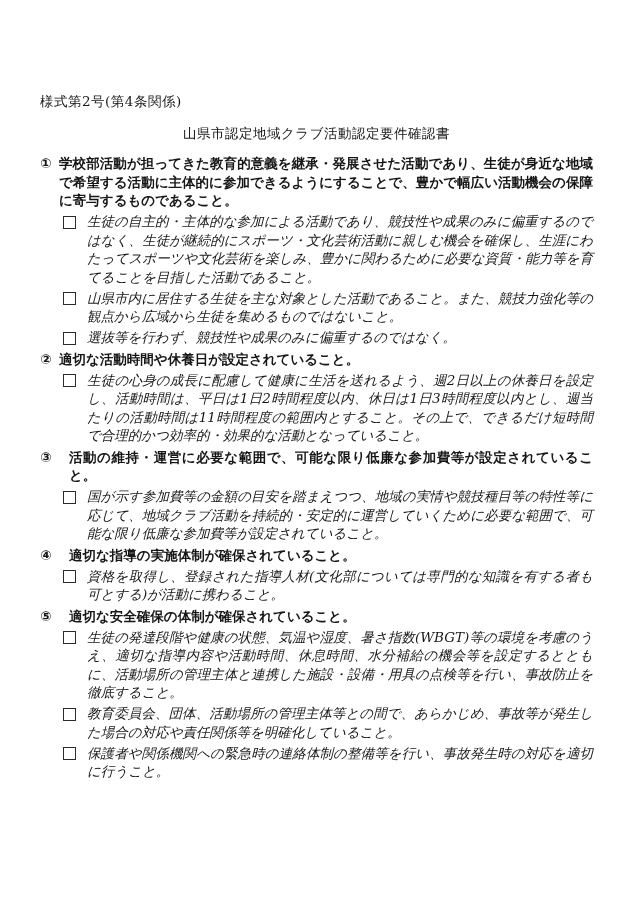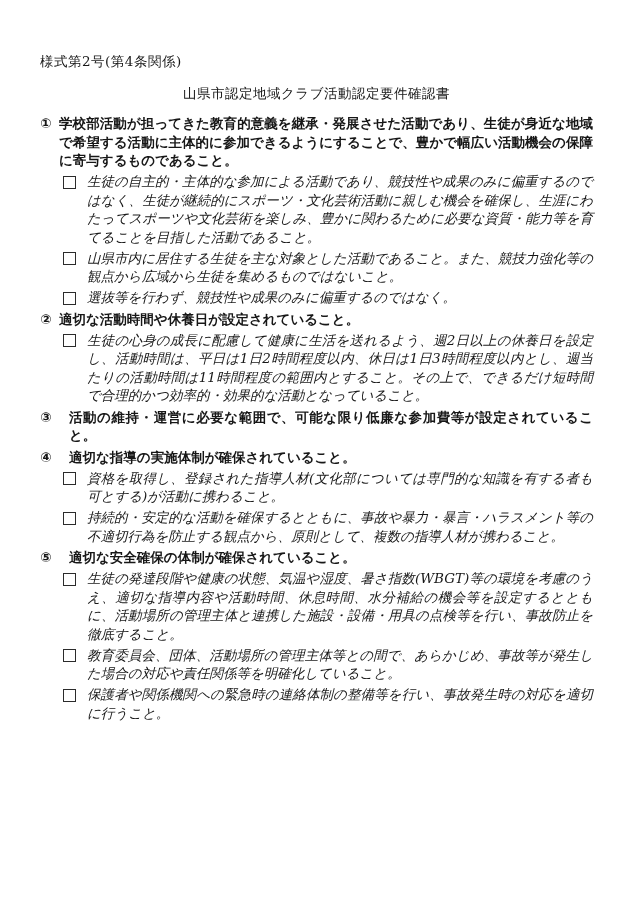--- a/index.html
+++ b/index.html
@@ -13,20 +13,21 @@
     padding: 52px 37px 0 40px;
     font-family: "DejaVu Serif", "Liberation Serif", serif;
     font-size: 13.5px;
     line-height: 18.5px;
     color: #171717;
     overflow: hidden;
   }
   .form-number {
     margin-bottom: 13px;
     letter-spacing: 0.5px;
+    margin-top: 40px;
   }
   .doc-title {
     text-align: center;
     margin-bottom: 12px;
     letter-spacing: 0.5px;
   }
   .section-heading {
     display: flex;
     font-weight: bold;
     font-family: "DejaVu Sans", "Liberation Sans", sans-serif;
@@ -100,34 +101,34 @@
       <span class="checkbox"></span>
       <span class="item-text">生徒の心身の成長に配慮して健康に生活を送れるよう、週2日以上の休養日を設定し、活動時間は、平日は1日2時間程度以内、休日は1日3時間程度以内とし、週当たりの活動時間は11時間程度の範囲内とすること。その上で、できるだけ短時間で合理的かつ効率的・効果的な活動となっていること。</span>
     </div>
   </div>
 
   <div class="section wide">
     <div class="section-heading">
       <span class="num">③</span>
       <span class="heading-text">活動の維持・運営に必要な範囲で、可能な限り低廉な参加費等が設定されていること。</span>
     </div>
+    <div class="check-item">
+      <span class="checkbox"></span>
+      <span class="item-text">国が示す参加費等の金額の目安を踏まえつつ、地域の実情や競技種目等の特性等に応じて、地域クラブ活動を持続的・安定的に運営していくために必要な範囲で、可能な限り低廉な参加費等が設定されていること。</span>
+    </div>
   </div>
 
   <div class="section wide">
     <div class="section-heading">
       <span class="num">④</span>
       <span class="heading-text">適切な指導の実施体制が確保されていること。</span>
     </div>
     <div class="check-item">
       <span class="checkbox"></span>
       <span class="item-text">資格を取得し、登録された指導人材(文化部については専門的な知識を有する者も可とする)が活動に携わること。</span>
-    </div>
-    <div class="check-item">
-      <span class="checkbox"></span>
-      <span class="item-text">持続的・安定的な活動を確保するとともに、事故や暴力・暴言・ハラスメント等の不適切行為を防止する観点から、原則として、複数の指導人材が携わること。</span>
     </div>
   </div>
 
   <div class="section wide">
     <div class="section-heading">
       <span class="num">⑤</span>
       <span class="heading-text">適切な安全確保の体制が確保されていること。</span>
     </div>
     <div class="check-item">
       <span class="checkbox"></span>

